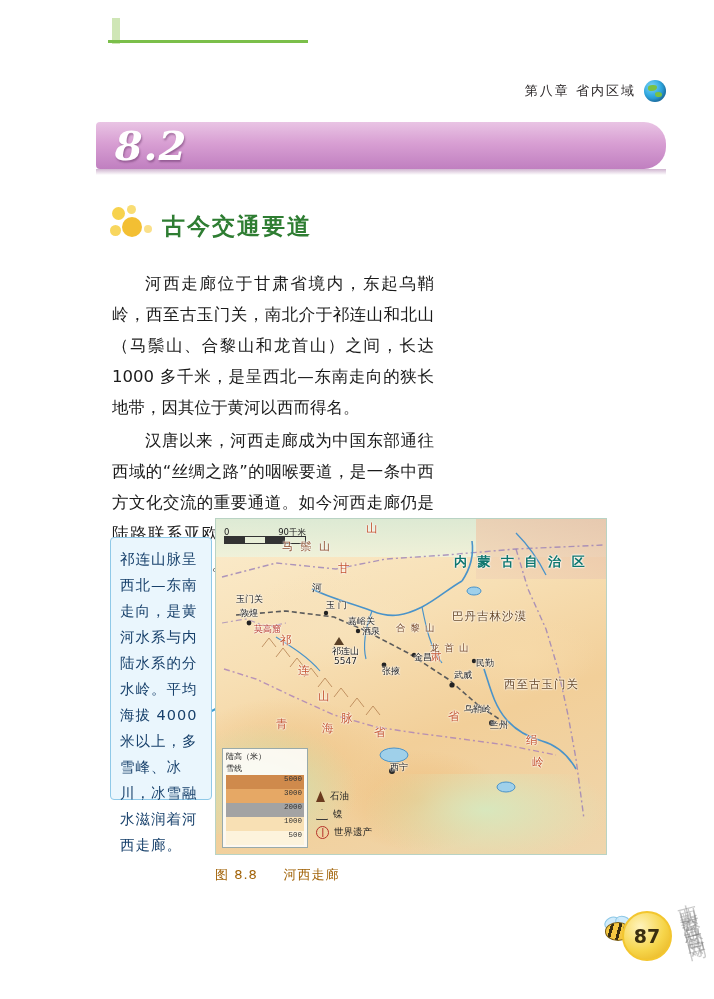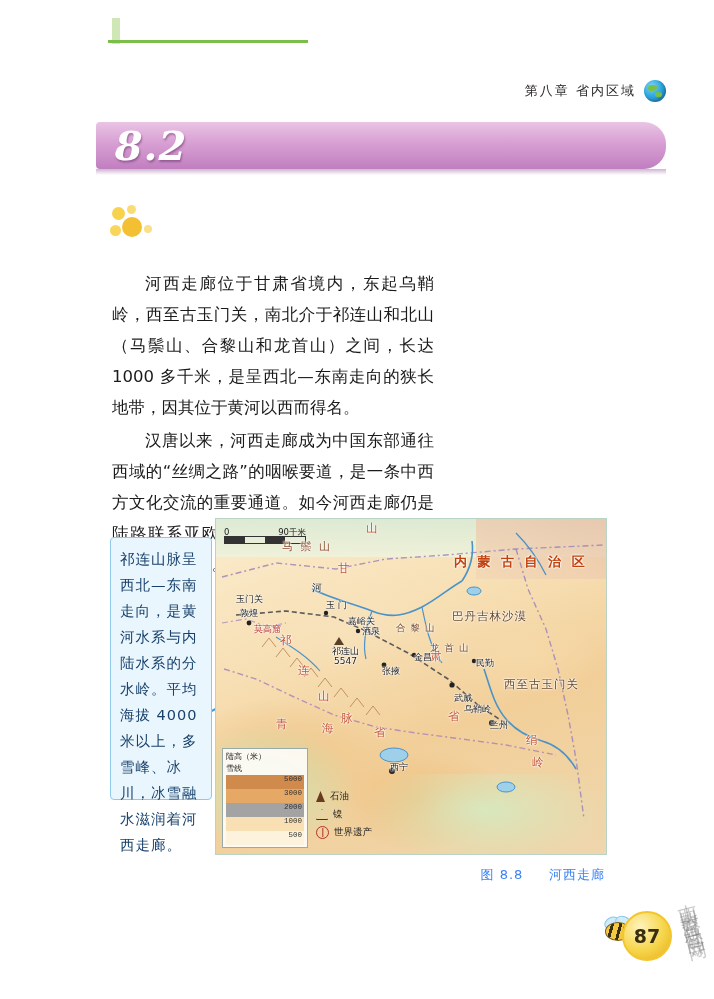--- a/index.html
+++ b/index.html
@@ -273,21 +273,21 @@
   .map-label {
     position: absolute;
     font-size: 9.5px;
     color: #2b2b2b;
     white-space: nowrap;
     font-family: "DejaVu Sans", "Liberation Sans", sans-serif;
     line-height: 1;
   }
   .map-label.big {
     font-size: 13px;
-    color: #c2410c;
+    color: #0f766e;
     letter-spacing: 3px;
     font-weight: bold;
   }
   .map-label.prov {
     font-size: 11.5px;
     color: #c4532f;
     letter-spacing: 2px;
   }
   .map-label.blue { color: #2a6fa8; }
   .map-label.white-outline {
@@ -355,23 +355,23 @@
   .sym-oil { width:9px;height:11px;background:#6b3b1e;clip-path: polygon(50% 0,100% 100%,0 100%); }
   .sym-nickel { width:10px;height:9px;border:1.4px solid #3a3a3a; clip-path: polygon(50% 0,100% 100%,0 100%); background:transparent;}
   .sym-heritage { width:11px;height:11px;border:1.4px solid #b5322a;border-radius:50%;position:relative;}
   .sym-heritage::after{content:"";position:absolute;left:50%;top:1px;bottom:1px;width:1.4px;background:#b5322a;transform:translateX(-50%);}
 
   .fig88-cap {
     position: absolute;
     top: 866px;
     left: 215px;
     width: 390px;
-    text-align: right;
+    text-align: left;
     font-size: 13px;
-    color: #3b82f6;
+    color: #a16207;
     letter-spacing: 1px;
     font-family: "DejaVu Sans", "Liberation Sans", sans-serif;
   }
 
   
   .watermark {
     position: absolute;
     right: 8px;
     bottom: 70px;
     color: rgba(120,120,120,0.40);
@@ -445,20 +445,21 @@
   <div class="subhead-rule-left"></div>
   <div class="subhead-rule"></div>
   <div class="subhead-wrap">
     <span class="subhead-bubbles">
       <i class="bub b1"></i>
         <i class="bub b2"></i>
         <i class="bub b3"></i>
         <i class="bub b4"></i>
         <i class="bub b5"></i>
     </span>
+    <span class="subhead-text">古今交通要道</span>
   </div>
 
   <div class="body-col">
     <p>河西走廊位于甘肃省境内，东起乌鞘岭，西至古玉门关，南北介于祁连山和北山（马鬃山、合黎山和龙首山）之间，长达 1000 多千米，是呈西北—东南走向的狭长地带，因其位于黄河以西而得名。</p>
     <p>汉唐以来，河西走廊成为中国东部通往西域的“丝绸之路”的咽喉要道，是一条中西方文化交流的重要通道。如今河西走廊仍是陆路联系亚欧大陆、沟通太平洋和大西洋的“黄金走廊”。</p>
   </div>
 
 
   <div class="callout-line"></div>
   <div class="callout">
@@ -558,21 +559,21 @@
     <div class="map-label city white-outline" style="left:24px; top:90px;">敦煌</div>
     <div class="map-label city white-outline" style="left:38px; top:106px; color:#b5322a;">莫高窟</div>
     <div class="map-label city white-outline" style="left:110px; top:82px;">玉 门</div>
     <div class="map-label city white-outline" style="left:132px; top:98px;">嘉峪关</div>
     <div class="map-label city white-outline" style="left:146px; top:108px;">酒泉</div>
     <div class="map-label city white-outline" style="left:116px; top:128px;">祁连山</div>
     <div class="map-label city white-outline" style="left:118px; top:138px;">5547</div>
     <div class="map-label city white-outline" style="left:166px; top:148px;">张掖</div>
     <div class="map-label city white-outline" style="left:198px; top:134px;">金昌</div>
     <div class="map-label city white-outline" style="left:260px; top:140px;">民勤</div>
-    <div class="map-label city white-outline" style="left:238px; top:175px;">武威</div>
+    <div class="map-label city white-outline" style="left:238px; top:152px;">武威</div>
     <div class="map-label city white-outline" style="left:248px; top:186px;">乌鞘岭</div>
     <div class="map-label city white-outline" style="left:274px; top:202px;">兰州</div>
     <div class="map-label city white-outline" style="left:174px; top:244px;">西宁</div>
     <div class="map-label city blue white-outline" style="left:96px; top:64px; font-size:10px;">河</div>
     <div class="map-label prov white-outline" style="left:150px; top:4px;">山</div>
 
     <div class="legend">
       <div class="lg-title">陆高（米）</div>
       <div class="lg-title">雪线</div>
       <div class="ramp">

